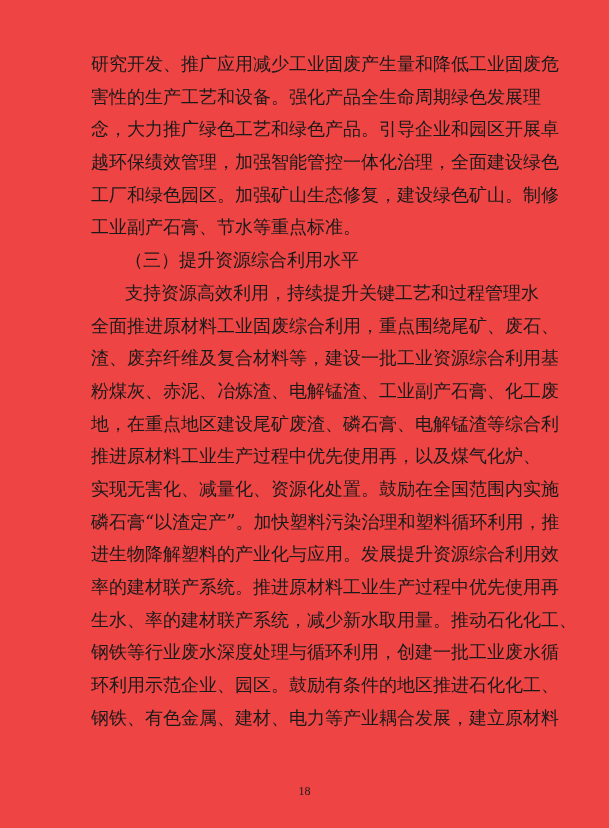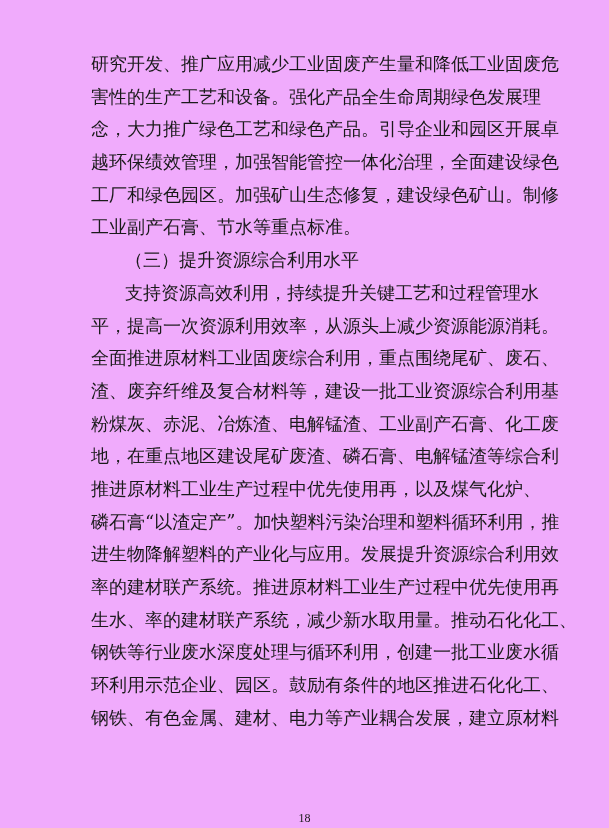--- a/index.html
+++ b/index.html
@@ -1,52 +1,52 @@
 <!DOCTYPE html>
 <html><head>
 <meta charset="utf-8">
 <style>
   html, body { margin: 0; padding: 0; background: #ffffff; }
   body { width: 609px; height: 828px; position: relative; overflow: hidden; }
-  .page { position: absolute; left: 0; top: 0; width: 609px; height: 828px; background: #f0abfc; }
+  .page { position: absolute; left: 0; top: 0; width: 609px; height: 828px; background: #ef4444; }
   .text-block { position: absolute; left: 91px; top: 50px; width: 432px; }
   .line {
     height: 32.7px; line-height: 28px;
     font-family: "DejaVu Serif", "Liberation Serif", serif;
     font-size: 18px; color: #1a1a1a;
     white-space: nowrap; text-align: justify; text-align-last: justify;
     letter-spacing: 0px;
   }
   .line.last { text-align-last: left; }
   .line.indent { padding-left: 34px; }
   .line.heading { padding-left: 34px; text-align-last: left; }
   .page-number {
     position: absolute; left: 0; width: 609px; top: 784px; text-align: center;
-    font-family: "Liberation Serif", serif; font-size: 12px; color: #1a1a1a; margin-top: 27px;
+    font-family: "Liberation Serif", serif; font-size: 12px; color: #1a1a1a;
   }
 </style>
 </head>
 <body>
 
 <div class="page">
   <div class="text-block">
     <div class="line">研究开发、推广应用减少工业固废产生量和降低工业固废危</div>
     <div class="line">害性的生产工艺和设备。强化产品全生命周期绿色发展理</div>
     <div class="line">念，大力推广绿色工艺和绿色产品。引导企业和园区开展卓</div>
     <div class="line">越环保绩效管理，加强智能管控一体化治理，全面建设绿色</div>
     <div class="line">工厂和绿色园区。加强矿山生态修复，建设绿色矿山。制修</div>
     <div class="line last">工业副产石膏、节水等重点标准。</div>
     <div class="line heading">（三）提升资源综合利用水平</div>
     <div class="line indent">支持资源高效利用，持续提升关键工艺和过程管理水</div>
-    <div class="line">平，提高一次资源利用效率，从源头上减少资源能源消耗。</div>
     <div class="line">全面推进原材料工业固废综合利用，重点围绕尾矿、废石、</div>
     <div class="line">渣、废弃纤维及复合材料等，建设一批工业资源综合利用基</div>
     <div class="line">粉煤灰、赤泥、冶炼渣、电解锰渣、工业副产石膏、化工废</div>
     <div class="line">地，在重点地区建设尾矿废渣、磷石膏、电解锰渣等综合利</div>
     <div class="line">推进原材料工业生产过程中优先使用再，以及煤气化炉、</div>
+    <div class="line">实现无害化、减量化、资源化处置。鼓励在全国范围内实施</div>
     <div class="line">磷石膏“以渣定产”。加快塑料污染治理和塑料循环利用，推</div>
     <div class="line">进生物降解塑料的产业化与应用。发展提升资源综合利用效</div>
     <div class="line">率的建材联产系统。推进原材料工业生产过程中优先使用再</div>
     <div class="line">生水、率的建材联产系统，减少新水取用量。推动石化化工、</div>
     <div class="line">钢铁等行业废水深度处理与循环利用，创建一批工业废水循</div>
     <div class="line">环利用示范企业、园区。鼓励有条件的地区推进石化化工、</div>
     <div class="line">钢铁、有色金属、建材、电力等产业耦合发展，建立原材料</div>
   </div>
   <div class="page-number">18</div>
 </div>

